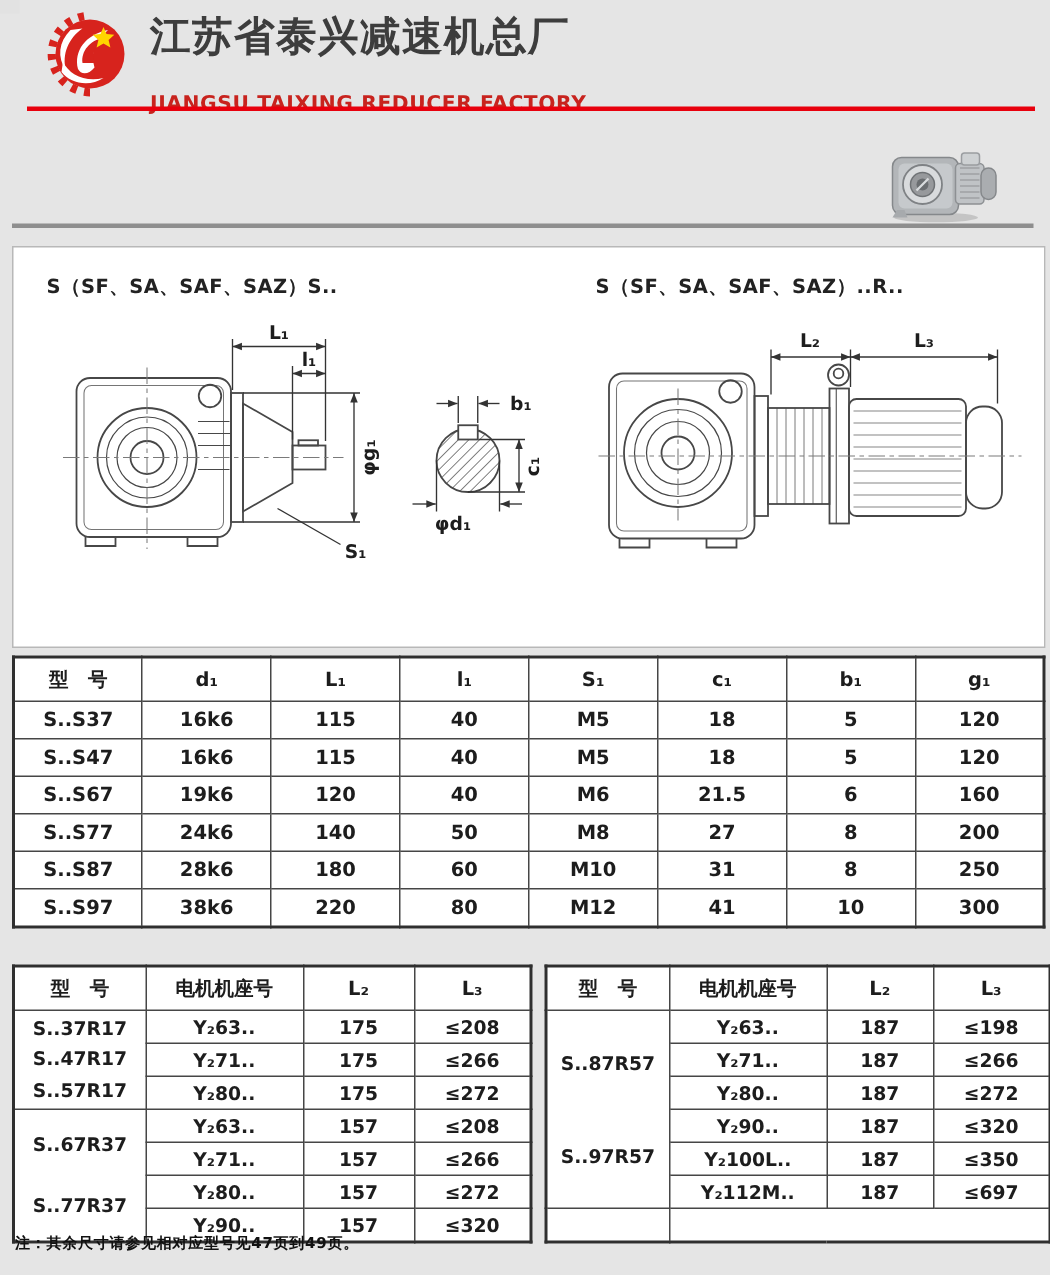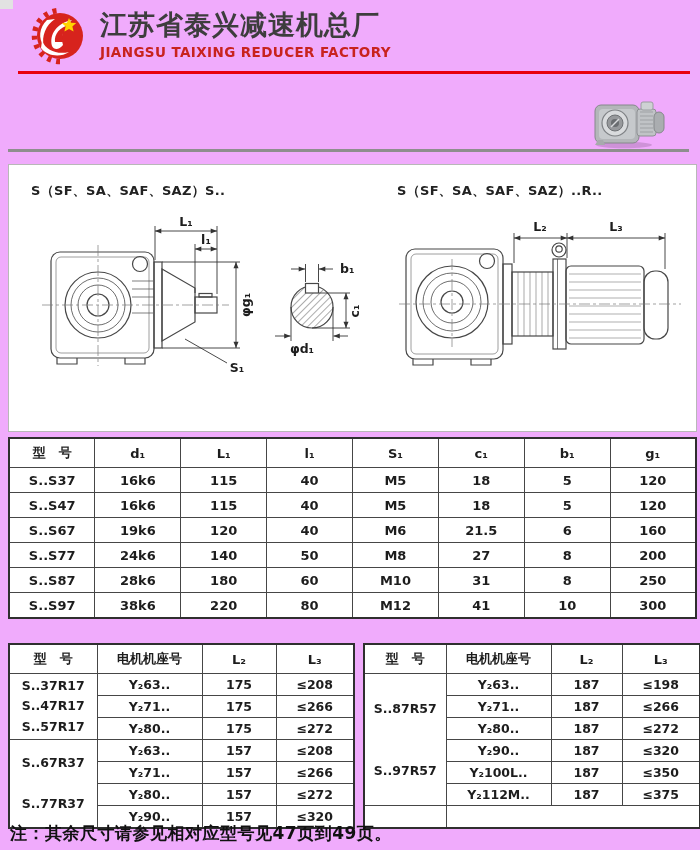--- a/index.html
+++ b/index.html
@@ -1,26 +1,26 @@
 <!DOCTYPE html>
 <html><head>
 <meta charset="utf-8">
 <style>
   html,body{margin:0;padding:0;background:#ffffff;}
   body{width:700px;height:850px;font-family:"DejaVu Sans","Liberation Sans",sans-serif;color:#222;}
-  .page{position:relative;width:700px;height:850px;background:#f0abfc;overflow:hidden;}
+  .page{position:relative;width:700px;height:850px;background:#e5e5e5;overflow:hidden;}
 
   .corner-mark{position:absolute;left:0;top:0;width:13px;height:9px;background:#e2e2e2;}
 
   
   .header{position:absolute;left:0;top:6px;width:700px;height:64px;}
   .logo{position:absolute;left:27px;top:2px;width:64px;height:58px;}
   .company{position:absolute;left:100px;top:3px;}
   .company-cn{font-size:27px;font-weight:bold;color:#3d3d3d;letter-spacing:1px;line-height:32px;}
-  .company-en{font-size:13.5px;font-weight:bold;color:#c8231e;letter-spacing:.4px;margin-top:3px;}
+  .company-en{font-size:13.5px;font-weight:bold;color:#c8231e;letter-spacing:.4px;margin-top:20px;}
   .red-rule{position:absolute;left:18px;top:71px;width:672px;height:3px;background:#e8000d;}
 
   
   .badge{position:absolute;left:88px;top:106px;border:1.5px solid #8f8f8f;border-radius:19px;
          padding:4px 24px;font-size:20px;font-style:italic;font-weight:bold;color:#111;background:#fff;}
   .photo{position:absolute;left:592px;top:96px;width:76px;height:54px;}
   .gray-rule{position:absolute;left:8px;top:149px;width:681px;height:3px;background:#8e8e8e;}
 
   
   .panel{position:absolute;left:8px;top:164px;width:687px;height:266px;border:1px solid #b8b8b8;background:#fff;}
@@ -45,21 +45,21 @@
         font-size:12.5px;font-weight:bold;color:#1d1d1d;padding:0;}
   .motor-table th{height:28px;font-size:13px;}
   .motor-table td{height:21px;}
   .model-cell{font-size:13px;margin-left:16px;}
   .model-stack{display:flex;flex-direction:column;justify-content:space-around;}
   .model-stack.h3{height:61px;}
   .model-stack.h4{height:82px;}
   .model-stack.h6{height:124px;}
   .model-stack div{line-height:20px;}
 
-  .footnote{position:absolute;left:10px;top:822px;font-size:17px;font-weight:bold;color:#111;letter-spacing:.5px;}
+  .footnote{position:absolute;left:10px;top:822px;font-size:10px;font-weight:bold;color:#111;letter-spacing:.5px;}
 </style>
 </head>
 <body>
 
 <div class="page">
 
   <div class="corner-mark"></div>
 
   <div class="header">
     <svg class="logo" viewBox="0 0 64 58">
@@ -371,21 +371,21 @@
         <td>≤320</td>
       </tr>
       <tr>
         <td>Y₂100L..</td>
         <td>187</td>
         <td>≤350</td>
       </tr>
       <tr>
         <td>Y₂112M..</td>
         <td>187</td>
-        <td>≤375</td>
+        <td>≤697</td>
       </tr>
       <tr>
         <td></td>
         <td colspan="3"></td>
       </tr>
     </tbody>
       </table>
   </div>
 
   <div class="footnote">注：其余尺寸请参见相对应型号见47页到49页。</div>

